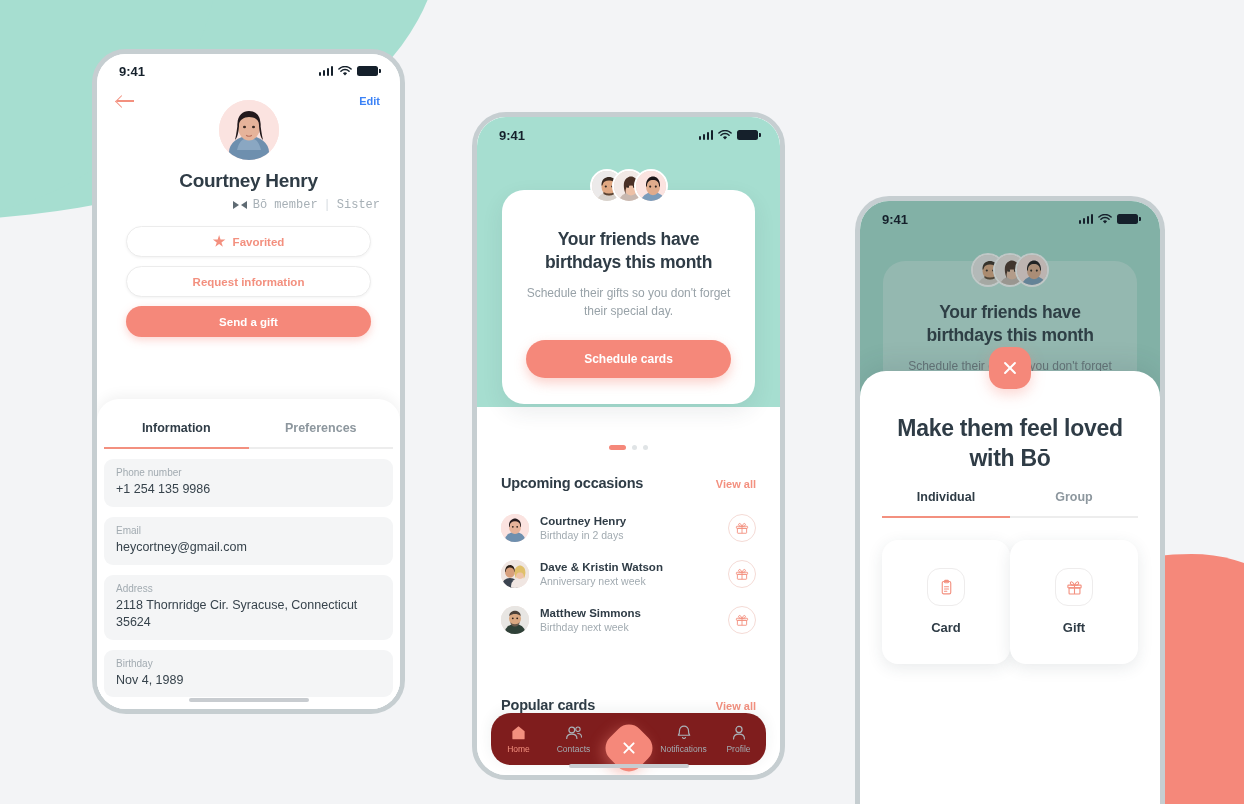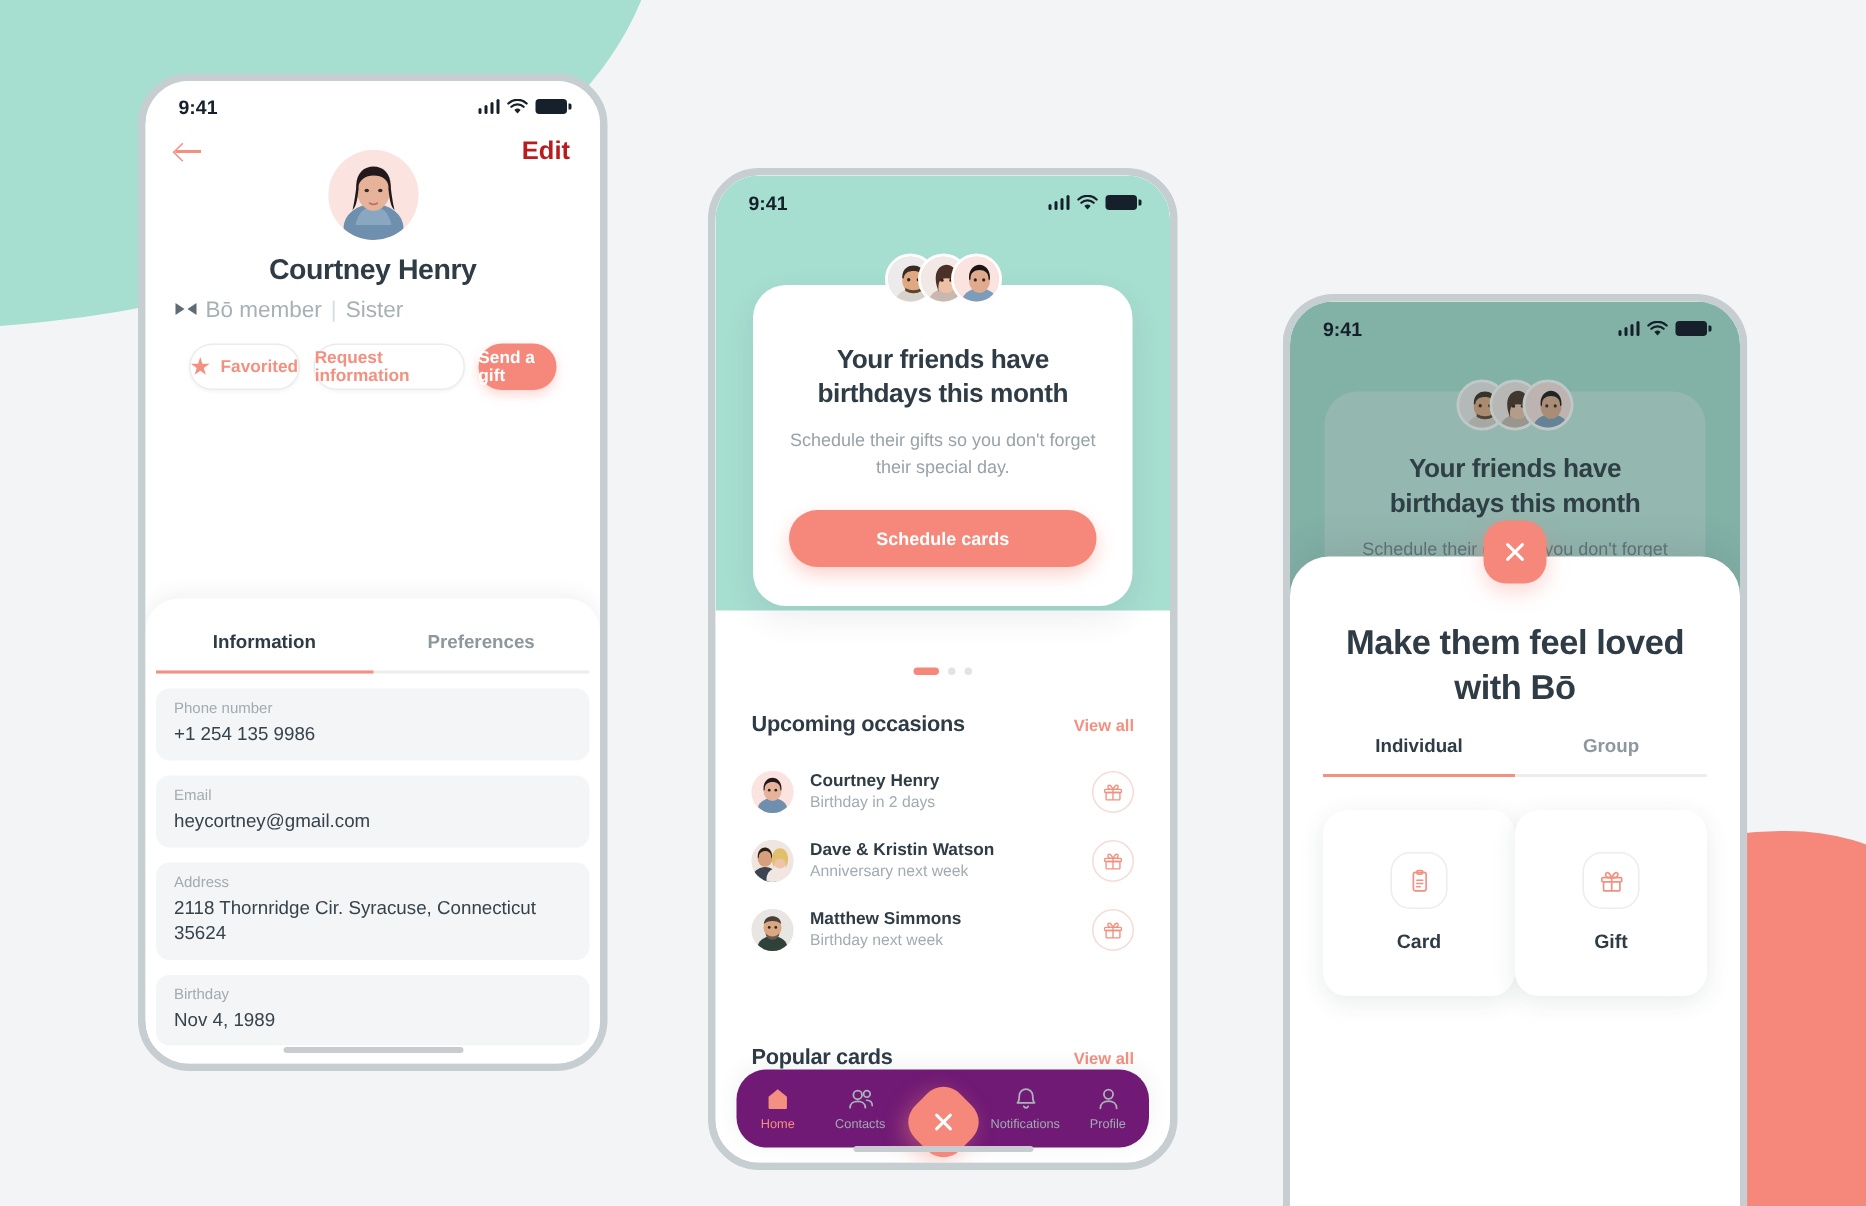--- a/index.html
+++ b/index.html
@@ -58,33 +58,33 @@
 
   
   #phone1 { left: 92px; top: 49px; width: 313px; height: 665px; border-radius: 34px; }
   #phone1 .statusbar { height: 34px; font-size: 13px; }
   .p1-top { position: relative; padding: 0 20px; }
   .p1-navrow { display: flex; align-items: center; justify-content: space-between; height: 26px; }
   .back-arrow { width: 19px; height: 14px; position: relative; cursor: pointer; }
   .back-arrow::before { content:""; position:absolute; left:0; top:6px; width:17px; height:1.6px; background:#f3907f; }
   .back-arrow::after { content:""; position:absolute; left:0; top:2.6px; width:8px; height:8px;
       border-left:1.6px solid #f3907f; border-bottom:1.6px solid #f3907f; transform: rotate(45deg); }
-  .edit-link { color: #b91c1c; font-size: 17px; font-weight: 600; cursor: pointer; }
+  .edit-link { color: #3b82f6; font-size: 11px; font-weight: 600; cursor: pointer; }
 
   .p1-avatar { width: 60px; height: 60px; border-radius: 50%; margin: -14px auto 0;
       background: #fbe3e0; overflow: hidden; position: relative; }
   .p1-name { text-align: center; font-size: 19px; font-weight: 700; color: #2f3c46; margin-top: 10px; letter-spacing: -0.3px;}
-  .p1-meta { text-align:center; margin-top: 6px; font-size: 15px; color:#a7b0b6; display:flex; align-items:center; justify-content:flex-start; gap:6px;}
+  .p1-meta { text-align:center; margin-top: 6px; font-size: 12px; color:#a7b0b6; display:flex; align-items:center; justify-content:flex-end; gap:6px;font-family:Liberation Mono, monospace;}
   .bo-mark { display:inline-block; width:14px; height:9px; position:relative; }
   .bo-mark::before, .bo-mark::after { content:""; position:absolute; top:0; border-top:4.5px solid transparent; border-bottom:4.5px solid transparent; }
   .bo-mark::before { left:0; border-left:6px solid #5f6b73; }
   .bo-mark::after  { right:0; border-right:6px solid #5f6b73; }
   .meta-sep { color:#d6dce0; }
 
-  .p1-btns { padding: 14px 29px 0; display:flex; gap:9px; }
+  .p1-btns { padding: 14px 29px 0; display:flex; flex-direction:column; gap:9px; }
   .btn { height: 31px; border-radius: 17px; display:flex; align-items:center; justify-content:center;
          font-size: 11.5px; font-weight: 700; cursor: pointer; }
   .btn-outline { background:#fff; border:1px solid #ececec; color:#f3907f; gap:7px;
                  box-shadow: 0 1px 3px rgba(0,0,0,.05); }
   .btn-solid { background:#f5887a; color:#fff; box-shadow: 0 3px 8px rgba(245,136,122,.35); }
   .star { width:13px; height:13px; background:#f3907f;
     clip-path: polygon(50% 0%, 61% 35%, 98% 35%, 68% 57%, 79% 91%, 50% 70%, 21% 91%, 32% 57%, 2% 35%, 39% 35%); }
 
   .p1-sheet { position:absolute; left:0; right:0; top:345px; bottom:0; background:#fff;
               border-radius: 22px 22px 0 0; box-shadow: 0 -3px 14px rgba(0,0,0,.06); padding: 0 7px; }
@@ -124,21 +124,21 @@
 
   .occ-list { position:absolute; left:24px; right:24px; top:388px; }
   .occ { display:flex; align-items:center; gap:11px; padding:9px 0; }
   .occ-av { width:28px; height:28px; border-radius:50%; overflow:hidden; background:#f3ded9; flex:none; }
   .occ-txt { flex:1; }
   .occ-name { font-size:11.5px; font-weight:700; color:#2f3c46; }
   .occ-sub { font-size:10.5px; color:#a2abb1; margin-top:2px; }
   .gift-btn { width:28px; height:28px; border-radius:50%; border:1px solid #f5dbd6; display:flex;
               align-items:center; justify-content:center; cursor:pointer; flex:none; }
 
-  .p2-nav { position:absolute; left:14px; right:14px; bottom:10px; height:52px; background:#701a75;
+  .p2-nav { position:absolute; left:14px; right:14px; bottom:10px; height:52px; background:#7f1d1d;
             border-radius:20px; box-shadow:0 -2px 14px rgba(40,60,70,.08); display:flex; align-items:center; }
   .navitem { flex:1; display:flex; flex-direction:column; align-items:center; gap:3px; cursor:pointer; }
   .navitem span { font-size:8.5px; color:#a2abb1; }
   .navitem.active span { color:#f3907f; }
   .fab { position:absolute; left:50%; top:-12px; transform:translateX(-50%) rotate(45deg);
          width:42px; height:42px; border-radius:15px; background:#f5887a;
          box-shadow:0 5px 14px rgba(245,136,122,.42); cursor:pointer; }
   .fab i, .fab b { position:absolute; background:#fff; border-radius:2px; }
   .fab i { left:50%; top:50%; width:15px; height:2px; transform:translate(-50%,-50%); }
   .fab b { left:50%; top:50%; width:2px; height:15px; transform:translate(-50%,-50%); }

